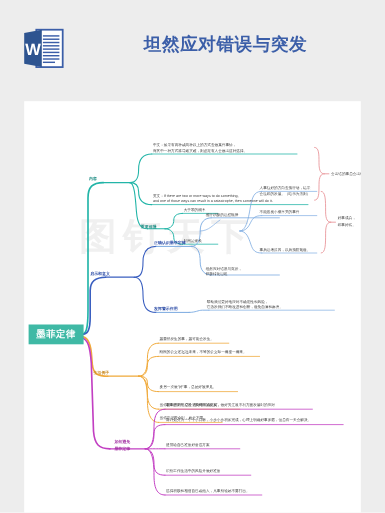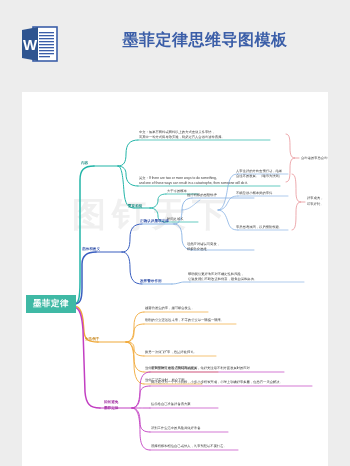--- a/index.html
+++ b/index.html
@@ -93,21 +93,21 @@
         <rect x="20" y="27" width="15" height="1.3"></rect>
         <rect x="20" y="30" width="15" height="1.3"></rect>
         <rect x="20" y="33" width="11" height="1.3"></rect>
       </g>
 
       <path d="M3 7 L19 4 L19 38 L3 35 Z" fill="#2e5490"></path>
       <text x="11" y="27" font-family="'Liberation Sans',sans-serif" font-size="15" font-weight="bold" fill="#ffffff" text-anchor="middle">W</text>
     </svg>
   </div>
 
-  <div class="title">墨菲定律思维导图模板</div>
+  <div class="title">坦然应对错误与突发</div>
 </div>
 
 <div class="page">
 
   <div class="watermark">图钉天下</div>
 
   <svg class="map" viewBox="0 0 306 374" xmlns="http://www.w3.org/2000/svg">
     <g fill="none" stroke-width="1.1" stroke-linecap="round">
 
       <path d="M52,212 C56,212 58,208 58,190 L58,88 C58,78 62,74 72,74" stroke="#23b5a8" stroke-width="1.5"></path>

